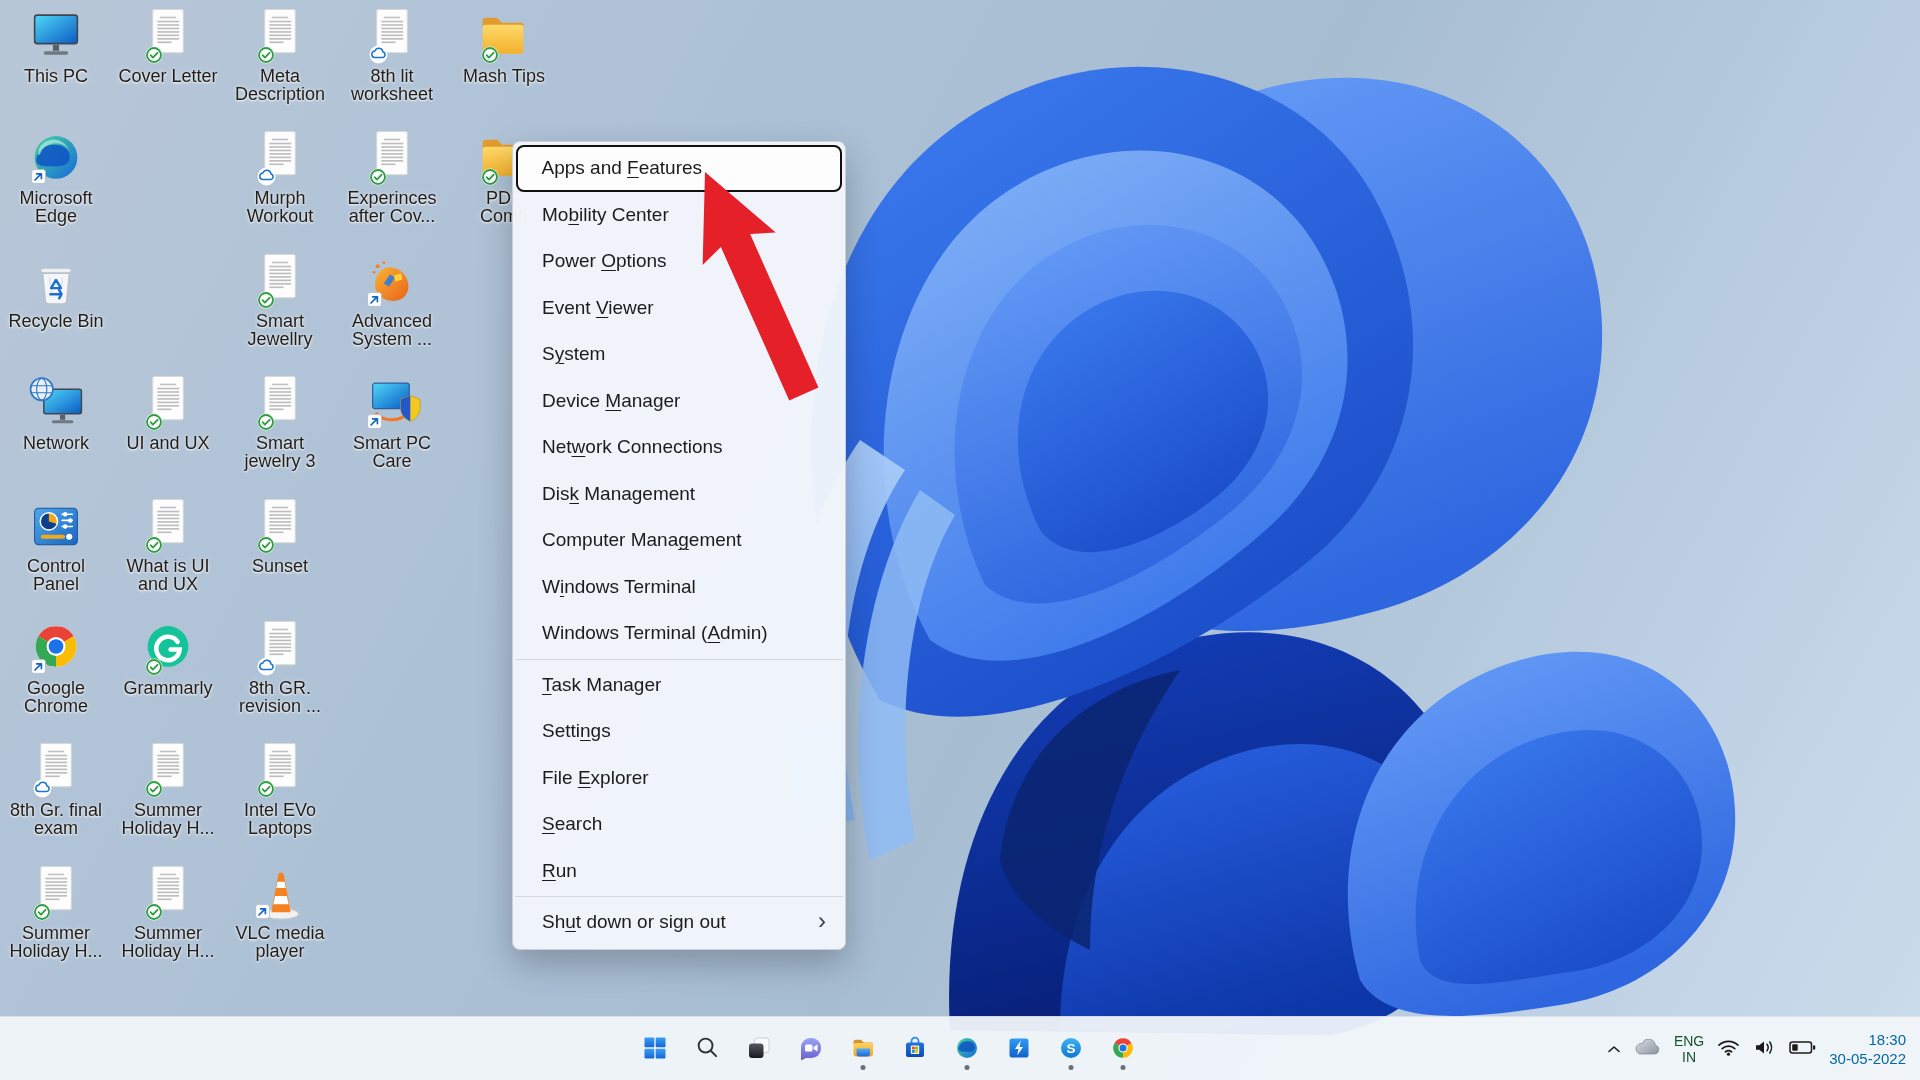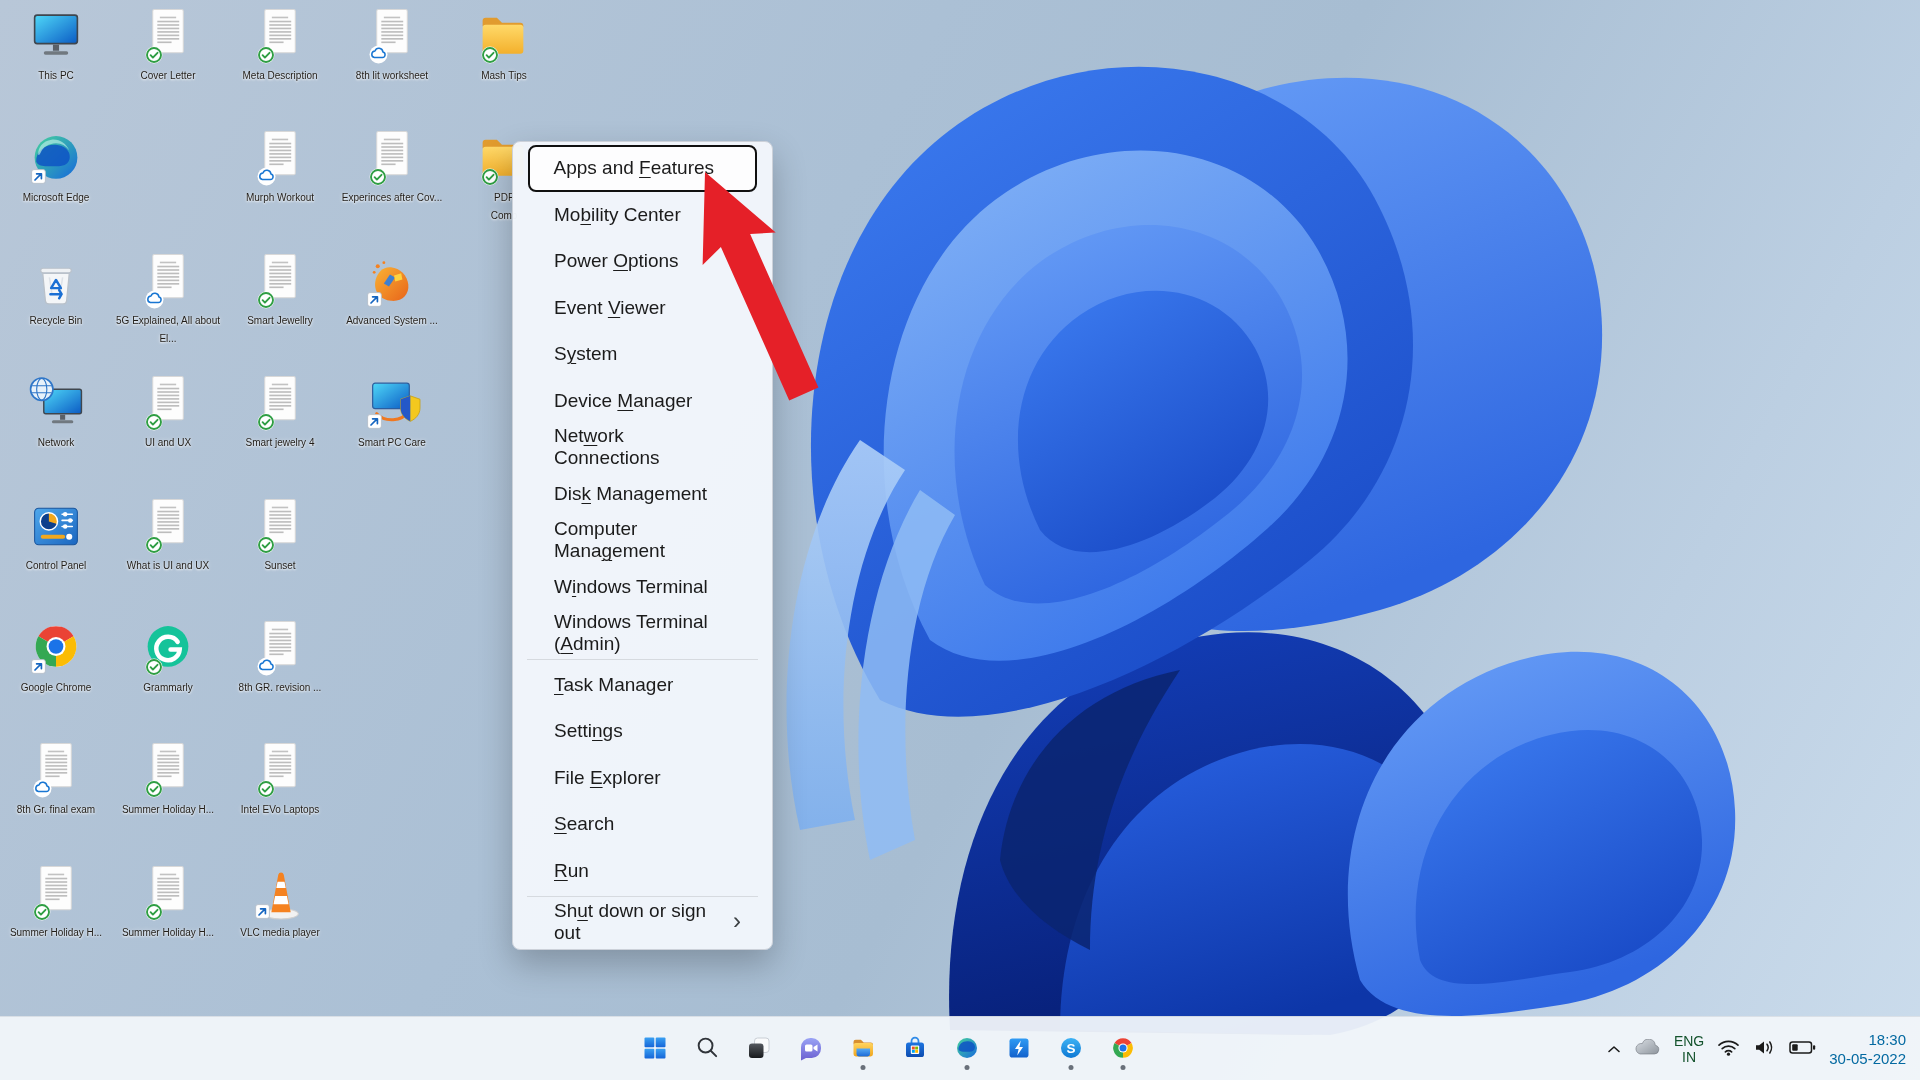--- a/index.html
+++ b/index.html
@@ -9,28 +9,28 @@
   #stage{position:relative;width:1920px;height:1080px;overflow:hidden;
          background:linear-gradient(118deg,#b8c7d8 0%,#abc0d5 38%,#a7bdd2 55%,#bccfe2 80%,#cbdcec 100%)}
   #wallpaper{position:absolute;inset:0;z-index:0;pointer-events:none}
 
   
   #icons{position:absolute;inset:0;z-index:2}
   .dicon{position:absolute;width:108px;display:flex;flex-direction:column;align-items:center;cursor:default}
   .dicon-img{width:58px;height:57px;position:relative;display:flex;align-items:flex-end;justify-content:center}
   .dicon-img svg{display:block}
   .dicon-badge{position:absolute;left:-2px;bottom:-2px}
-  .dicon-label{margin-top:2px;font-size:10px;line-height:18px;color:#211d18;text-align:center;
+  .dicon-label{margin-top:2px;font-size:18px;line-height:18px;color:#211d18;text-align:center;
                white-space:pre-line;max-width:108px;
                text-shadow:0 1px 2px rgba(255,255,255,.9),0 0 5px rgba(255,255,255,.55)}
 
   
-  #winx-menu{position:absolute;left:512px;top:141px;width:261px;z-index:5;
+  #winx-menu{position:absolute;left:512px;top:141px;width:334px;z-index:5;
              background:rgba(242,246,251,.97);border:1px solid #ccd1d9;border-radius:8px;
-             box-shadow:0 14px 34px rgba(0,0,0,.24);padding:3px 12px;display:flex;flex-direction:column}
+             box-shadow:0 14px 34px rgba(0,0,0,.24);padding:3px 0;display:flex;flex-direction:column}
   .menu-item{height:46.5px;flex:0 0 auto;display:flex;align-items:center;position:relative;
              padding:0 24px 0 26px;font-size:19px;color:#1b1b1b;margin:0 3px;border-radius:5px}
   .menu-item.hl{background:#fdfdfe;border:2.5px solid #101010;border-radius:8px;padding-left:23.5px}
   .menu-item u{text-underline-offset:3px;text-decoration-thickness:1.2px}
   .mi-chevron{position:absolute;right:16px;top:50%;transform:translateY(-54%);font-size:24px;color:#3c4043;font-weight:400}
   .menu-sep{height:1px;background:#d6dadf;margin:2px 2px;flex:0 0 auto}
 
   
   #arrow-svg{position:absolute;inset:0;z-index:6;pointer-events:none}
 
@@ -313,40 +313,20 @@
           <svg width="58" height="57" viewBox="0 0 56 56">
             <path d="M15 20 h26 l-2.6 27 a3.4 3.4 0 0 1-3.4 3 h-14 a3.4 3.4 0 0 1-3.4-3 z" fill="#f4f6f8" stroke="#b9c1ca" stroke-width="1.2"></path>
             <rect x="13" y="15" width="30" height="4.5" rx="2.2" fill="#eef1f4" stroke="#b9c1ca" stroke-width="1.1"></rect>
             <path d="M21.5 24 l2.5 16 M34.5 24 l-2.5 16" stroke="#dde2e8" stroke-width="1.5"></path>
             <path d="M28 26.5 l4.8 8 h-9.6 z" fill="none" stroke="#1a6fd4" stroke-width="2.4" stroke-linejoin="round"></path>
             <path d="M22.5 40.5 h11 l-2.4-4 M33.5 40.5 l-2.4 4" fill="none" stroke="#1a6fd4" stroke-width="2.4" stroke-linecap="round" stroke-linejoin="round"></path>
           </svg>
         </div>
         <div class="dicon-label">Recycle Bin</div>
       </div>
-      <div class="dicon" style="left: 114px; top: 252.8px;">
-        <div class="dicon-img">
-          <svg width="58" height="57" viewBox="0 0 56 56">
-            <rect x="13" y="1.5" width="30" height="42.5" rx="1.5" fill="#fdfdfd" stroke="#d8d8d8"></rect>
-            <rect x="20" y="8.5" width="16" height="1.6" fill="#c2c2c2"></rect>
-            <rect x="17.5" y="12.5" width="21.5" height="1.6" fill="#bdbdbd"></rect>
-            <rect x="17.5" y="15.9" width="21.5" height="1.6" fill="#bdbdbd"></rect>
-            <rect x="17.5" y="19.3" width="21.5" height="1.6" fill="#bdbdbd"></rect>
-            <rect x="17.5" y="22.7" width="21.5" height="1.6" fill="#bdbdbd"></rect>
-            <rect x="17.5" y="26.1" width="21.5" height="1.6" fill="#bdbdbd"></rect>
-            <rect x="17.5" y="29.5" width="21.5" height="1.6" fill="#bdbdbd"></rect>
-            <rect x="17.5" y="32.9" width="14" height="1.6" fill="#bdbdbd"></rect>
-          </svg>
-          <svg class="dicon-badge" style="position:absolute;left:6px;bottom:1px" width="19" height="19" viewBox="0 0 19 19">
-            <circle cx="9.5" cy="9.5" r="9" fill="#fff"></circle>
-            <path d="M5.4 12.6 h8 a2.9 2.9 0 0 0 .5-5.7 a4.1 4.1 0 0 0-7.9-1 a3.4 3.4 0 0 0-.6 6.7 z" fill="#fff" stroke="#1976d2" stroke-width="1.5" stroke-linejoin="round"></path>
-          </svg>
-        </div>
-        <div class="dicon-label">5G Explained, All about El...</div>
-      </div>
       <div class="dicon" style="left: 226px; top: 252.8px;">
         <div class="dicon-img">
           <svg width="58" height="57" viewBox="0 0 56 56">
             <rect x="13" y="1.5" width="30" height="42.5" rx="1.5" fill="#fdfdfd" stroke="#d8d8d8"></rect>
             <rect x="20" y="8.5" width="16" height="1.6" fill="#c2c2c2"></rect>
             <rect x="17.5" y="12.5" width="21.5" height="1.6" fill="#bdbdbd"></rect>
             <rect x="17.5" y="15.9" width="21.5" height="1.6" fill="#bdbdbd"></rect>
             <rect x="17.5" y="19.3" width="21.5" height="1.6" fill="#bdbdbd"></rect>
             <rect x="17.5" y="22.7" width="21.5" height="1.6" fill="#bdbdbd"></rect>
             <rect x="17.5" y="26.1" width="21.5" height="1.6" fill="#bdbdbd"></rect>
@@ -424,21 +404,21 @@
             <rect x="17.5" y="26.1" width="21.5" height="1.6" fill="#bdbdbd"></rect>
             <rect x="17.5" y="29.5" width="21.5" height="1.6" fill="#bdbdbd"></rect>
             <rect x="17.5" y="32.9" width="14" height="1.6" fill="#bdbdbd"></rect>
           </svg>
           <svg class="dicon-badge" style="position:absolute;left:6px;bottom:1px" width="18" height="18" viewBox="0 0 18 18">
             <circle cx="9" cy="9" r="8.4" fill="#fff"></circle>
             <circle cx="9" cy="9" r="7" fill="none" stroke="#2f9e44" stroke-width="1.9"></circle>
             <path d="M5.6 9.2 l2.3 2.4 l4.6 -4.8" fill="none" stroke="#2f9e44" stroke-width="1.9" stroke-linecap="round" stroke-linejoin="round"></path>
           </svg>
         </div>
-        <div class="dicon-label">Smart jewelry 4</div>
+        <div class="dicon-label">Smart jewelry 3</div>
       </div>
       <div class="dicon" style="left: 338px; top: 375.2px;">
         <div class="dicon-img">
           <svg width="58" height="57" viewBox="0 0 56 56">
             <rect x="9" y="8" width="36" height="25" rx="2.5" fill="url(#gMon)" stroke="#2c5e9e" stroke-width="1.2"></rect>
             <path d="M13 38 c8 8.5 25 8 31-2.5" stroke="#f07820" stroke-width="3" fill="none" stroke-linecap="round"></path>
             <path d="M46 20.5 l-9.5 3.3 v8.7 c0 6.2 4.2 10.7 9.5 13 c5.3-2.3 9.5-6.8 9.5-13 v-8.7 z" fill="#f4c81e" stroke="#c9a112" stroke-width="0.8"></path>
             <path d="M46 20.5 l-9.5 3.3 v8.7 c0 6.2 4.2 10.7 9.5 13 z" fill="#2458c8"></path>
           </svg>
           <svg style="position:absolute;left:4px;bottom:3px" width="15" height="15" viewBox="0 0 15 15">

